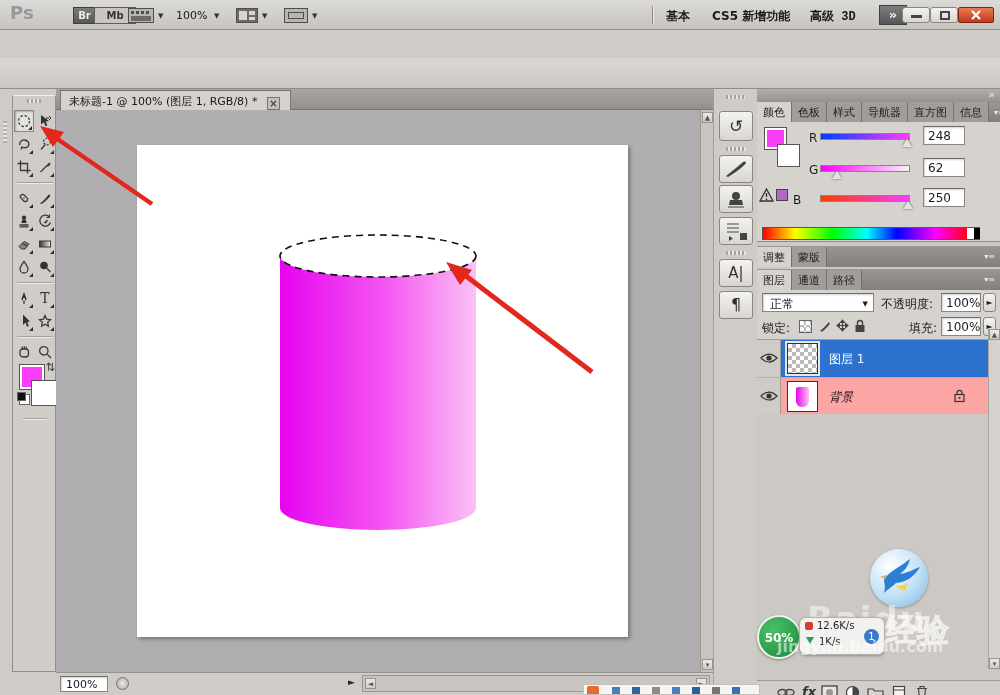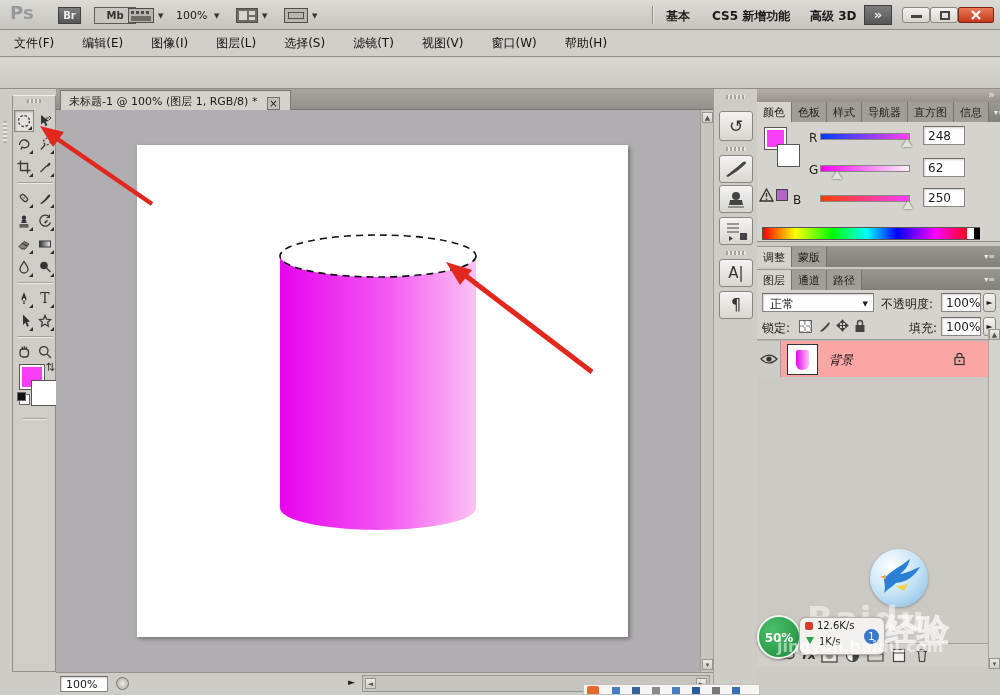--- a/index.html
+++ b/index.html
@@ -3,21 +3,21 @@
 <meta charset="utf-8">
 <style>
   * { margin:0; padding:0; box-sizing:border-box; }
   html,body { width:1000px; height:695px; overflow:hidden; }
   body { font-family:"DejaVu Sans","Liberation Sans",sans-serif; font-size:12px; color:#1a1a1a; }
   .app { position:relative; width:1000px; height:695px; background:#cfccc7; overflow:hidden; }
   .abs { position:absolute; }
   .sunken { background:#fff; border:1px solid #8a8682; border-top-color:#6f6b67; box-shadow:inset 1px 1px 2px rgba(0,0,0,.18); }
   .disabledfield { background:#d8d5d0; border:1px solid #a5a19c; box-shadow:inset 1px 1px 2px rgba(0,0,0,.12); }
   .raised { background:linear-gradient(#f4f3f1,#d9d6d1); border:1px solid #8a8682; border-radius:3px; }
-  .darkbtn { background:linear-gradient(#7d7d7d,#565656); border:1px solid #3f3f3f; color:#eee; border-radius:0; }
+  .darkbtn { background:linear-gradient(#7d7d7d,#565656); border:1px solid #3f3f3f; color:#eee; border-radius:0;margin-left:15px; }
   .titlebar { position:absolute; left:0; top:0; width:1000px; height:30px;
     background:linear-gradient(#dcdad6,#c7c4bf); border-bottom:1px solid #8f8b87; }
   .menubar { position:absolute; left:0; top:30px; width:1000px; height:27px;
     background:#d2cfca; border-bottom:1px solid #96928e; display:flex; align-items:center; }
   .menuitem { padding:0 14px; font-size:12px; color:#111; }
   .optionsbar { position:absolute; left:0; top:58px; width:1000px; height:31px;
     background:linear-gradient(#dad7d2,#ccc9c4); border-bottom:1px solid #918d89; }
   .vsep { position:absolute; top:62px; width:1px; height:22px; background:#9a9692; box-shadow:1px 0 0 #f0efec; }
   .tabstrip { display:flex; align-items:flex-end; background:linear-gradient(#9a9691,#837f7a); }
   .tab { font-size:11px; color:#1d1d1d; background:#a19d98; border-right:1px solid #767270; padding:3px 6px 2px; white-space:nowrap; }
@@ -58,47 +58,36 @@
     </div>
     <div class="abs" style="left:262px;top:12px;font-size:7px;color:#333;">▼</div>
     <div class="abs" style="left:284px;top:8px;width:24px;height:15px;border:1px solid #4e4e4e;background:#b9b6b1;">
       <div style="position:absolute;left:3px;top:3px;right:3px;bottom:3px;border:1px solid #4e4e4e;"></div>
     </div>
     <div class="abs" style="left:312px;top:12px;font-size:7px;color:#333;">▼</div>
 
     <div class="abs" style="left:652px;top:6px;width:1px;height:18px;background:#8d8985;box-shadow:1px 0 0 #ece9e5;"></div>
     <div class="abs" style="left:666px;top:8px;font-size:12px;font-weight:bold;">基本</div>
     <div class="abs" style="left:712px;top:8px;font-size:12px;font-weight:bold;">CS5 新增功能</div>
-    <div class="abs" style="left:810px;top:8px;font-size:12px;font-weight:bold;">高级 3D</div>
+    <div class="abs" style="left:810px;top:8px;font-size:12px;font-weight:bold;font-family:Liberation Mono, monospace;">高级 3D</div>
     <div class="abs darkbtn" style="left:864px;top:5px;width:28px;height:20px;text-align:center;font-size:13px;font-weight:bold;line-height:18px;">»</div>
 
     <div class="abs raised" style="left:902px;top:7px;width:28px;height:16px;">
       <div style="position:absolute;left:8px;bottom:4px;width:11px;height:3px;background:#444;"></div>
     </div>
     <div class="abs raised" style="left:930px;top:7px;width:28px;height:16px;">
       <div style="position:absolute;left:9px;top:3px;width:10px;height:9px;border:2px solid #444;"></div>
     </div>
     <div class="abs" style="left:958px;top:7px;width:36px;height:16px;background:linear-gradient(#ea7a55,#c23a1c);border:1px solid #7d2410;border-radius:2px;">
       <svg width="34" height="14" viewBox="0 0 34 14">
           <path d="M13 3 L21 11 M21 3 L13 11" stroke="#fff" stroke-width="2.2"></path>
         </svg>
     </div>
   </div>
 
-  <div class="menubar">
-    <span class="menuitem">文件(F)</span>
-    <span class="menuitem">编辑(E)</span>
-    <span class="menuitem">图像(I)</span>
-    <span class="menuitem">图层(L)</span>
-    <span class="menuitem">选择(S)</span>
-    <span class="menuitem">滤镜(T)</span>
-    <span class="menuitem">视图(V)</span>
-    <span class="menuitem">窗口(W)</span>
-    <span class="menuitem">帮助(H)</span>
-  </div>
 
   <div class="optionsbar">
     <div class="abs" style="left:3px;top:63px;width:4px;height:22px;background:repeating-linear-gradient(#b5b1ad 0 2px,#e8e6e2 2px 4px);"></div>
     <div class="abs raised" style="left:14px;top:62px;width:42px;height:24px;">
       <div style="position:absolute;left:6px;top:5px;width:14px;height:14px;border:1.4px dashed #444;border-radius:50%;"></div>
       <div style="position:absolute;right:4px;top:9px;font-size:7px;color:#333;">▼</div>
     </div>
     <div class="vsep" style="left:64px;"></div>
 
     <div class="abs" style="left:74px;top:66px;width:15px;height:15px;border:1px solid #76726e;background:#dcd9d4;">
@@ -426,20 +415,30 @@
           <svg width="14" height="16">
             <rect x="2.5" y="7" width="9" height="7" fill="#444"></rect>
             <path d="M4.5 7 V5 a2.5 2.5 0 0 1 5 0 V7" fill="none" stroke="#444" stroke-width="1.4"></path>
           </svg>
         </div>
       <div class="abs" style="left:152px;top:5px;font-size:12px;">填充:</div>
       <div class="abs sunken" style="left:184px;top:2px;width:40px;height:19px;font-size:12px;padding:2px 4px;">100%</div>
       <div class="abs raised" style="left:226px;top:2px;width:13px;height:19px;font-size:8px;text-align:center;line-height:17px;">►</div>
     </div>
 
+    <div style="position:relative;height:37px;background:#2e72cf;">
+      <div class="abs" style="left:0;top:0;width:24px;height:37px;background:#cfccc7;border-right:1px solid #a19d98;">
+        <svg width="18" height="12" style="margin:12px 3px;">
+            <path d="M1 6 Q9 -2 17 6 Q9 14 1 6 Z" fill="none" stroke="#333" stroke-width="1.2"></path>
+            <circle cx="9" cy="6" r="2.6" fill="#333"></circle>
+          </svg>
+      </div>
+      <div class="abs checker" style="left:30px;top:3px;width:31px;height:31px;border:1px solid #333;box-shadow:0 0 0 2px #e8e6e2;background-size:8px 8px;"></div>
+      <div class="abs" style="left:72px;top:11px;font-size:12px;color:#fff;">图层 1</div>
+    </div>
     <div style="position:relative;height:37px;background:#fca5a5;border-top:1px solid #b5b1ad;">
       <div class="abs" style="left:0;top:0;width:24px;height:37px;background:#cfccc7;border-right:1px solid #a19d98;">
         <svg width="18" height="12" style="margin:12px 3px;">
             <path d="M1 6 Q9 -2 17 6 Q9 14 1 6 Z" fill="none" stroke="#333" stroke-width="1.2"></path>
             <circle cx="9" cy="6" r="2.6" fill="#333"></circle>
           </svg>
       </div>
       <div class="abs" style="left:30px;top:3px;width:31px;height:31px;background:#fff;border:1px solid #333;">
         <div style="position:absolute;left:8px;top:5px;width:13px;height:20px;background:linear-gradient(90deg,#e604ee,#fbc2f4);border-radius:2px 2px 6px 6px;"></div>
       </div>

